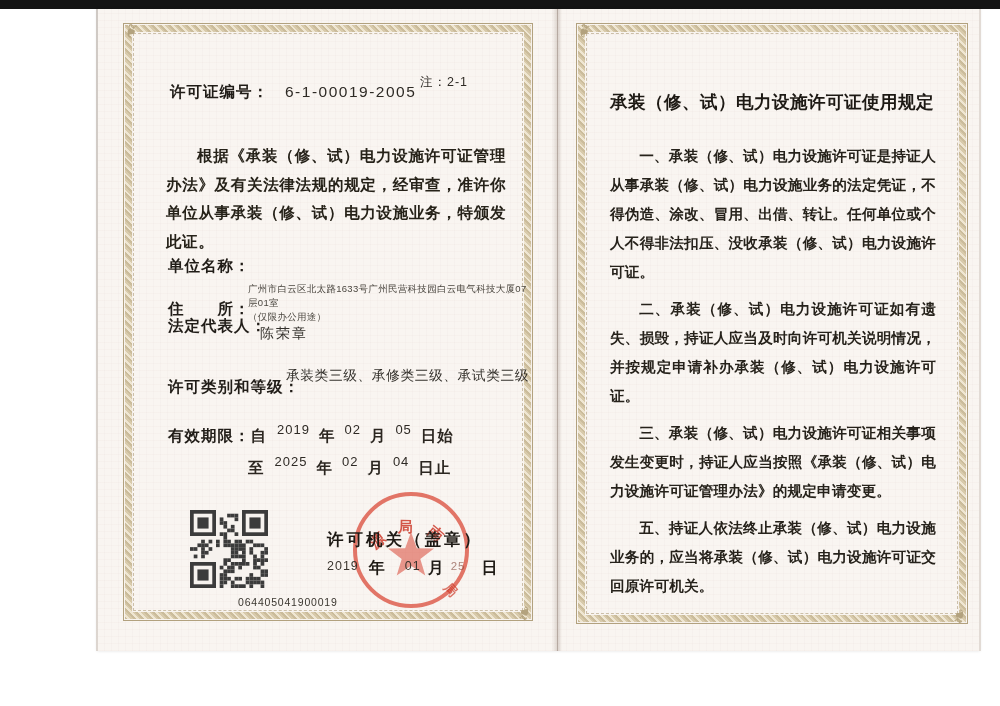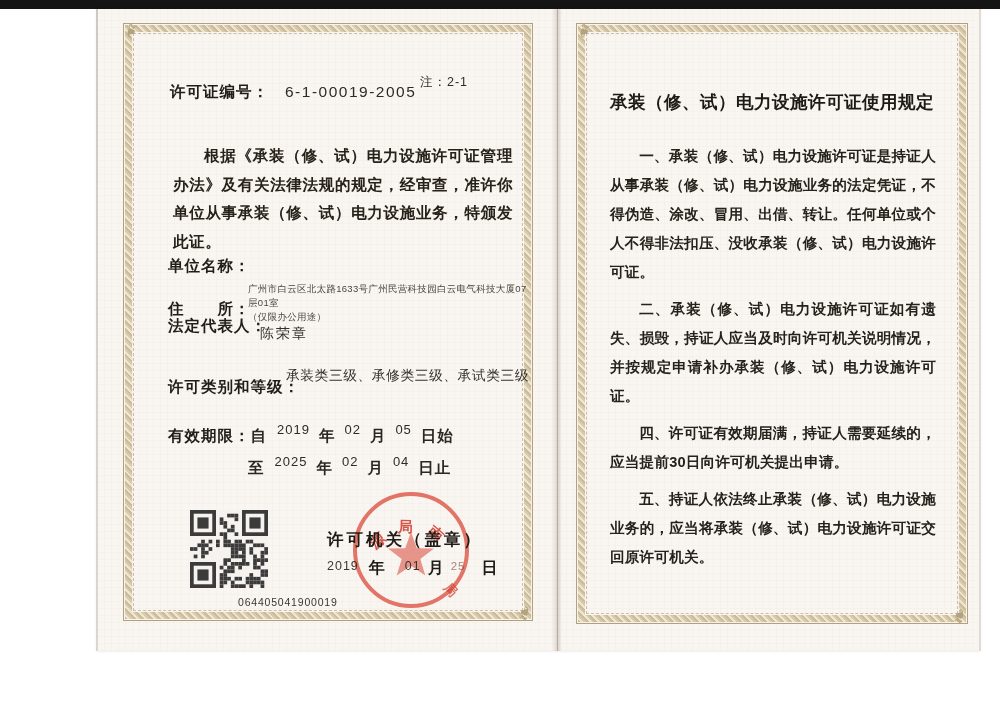--- a/index.html
+++ b/index.html
@@ -51,21 +51,21 @@
   
   .lp-abs { position:absolute; }
   .lbl { font-weight:700; letter-spacing:1px; font-size:15.5px; color:#211d18; }
   .val { font-weight:400; color:#33302b; }
 
   .permit-row { left:25px; top:50px; white-space:nowrap;margin-left:13px; }
   .permit-row .lbl { font-size:15.5px; }
   .permit-value { font-size:15.5px; letter-spacing:1.5px; margin-left:16px; color:#2e2a25; }
   .note { left:288px; top:42px; font-size:12.5px; letter-spacing:1px; color:#2e2a25; }
 
-  .intro { left:41px; top:110px; width:340px; font-size:15.5px; font-weight:600;
+  .intro { left:34px; top:110px; width:340px; font-size:15.5px; font-weight:600;
            line-height:28.6px; text-indent:2em; letter-spacing:.6px; text-align:justify; color:#262219; }
 
   .f-label   { left:36px; }
   .unit-lbl  { top:224px; }
   .unit-val  { left:116px; top:212px; font-size:14.5px; letter-spacing:1.5px; }
   .addr-lbl  { top:267px; }
   .addr-val  { left:116px; top:250px; font-size:9.5px; color:#4a463f; letter-spacing:.3px; line-height:14px; width:285px; }
   .rep-lbl   { top:284px; }
   .rep-val   { left:128px; top:293px; font-size:14px; letter-spacing:2px; }
   .class-lbl { top:345px; }
@@ -293,16 +293,16 @@
 
 <div class="frame frame-right">
   <span class="orn tl">❧</span>
   <span class="orn br">❧</span>
 
   <div class="lp-abs rp-title">承装（修、试）电力设施许可证使用规定</div>
 
   <div class="lp-abs rules">
     <p>一、承装（修、试）电力设施许可证是持证人从事承装（修、试）电力设施业务的法定凭证，不得伪造、涂改、冒用、出借、转让。任何单位或个人不得非法扣压、没收承装（修、试）电力设施许可证。</p>
     <p>二、承装（修、试）电力设施许可证如有遗失、损毁，持证人应当及时向许可机关说明情况，并按规定申请补办承装（修、试）电力设施许可证。</p>
-    <p>四、许可证有效期届满，持证人需要延续的，应当提前30日向许可机关提出申请。</p>
+    <p>三、承装（修、试）电力设施许可证相关事项发生变更时，持证人应当按照《承装（修、试）电力设施许可证管理办法》的规定申请变更。</p>
     <p>五、持证人依法终止承装（修、试）电力设施业务的，应当将承装（修、试）电力设施许可证交回原许可机关。</p>
   </div>
 </div>
 
 </body></html>

